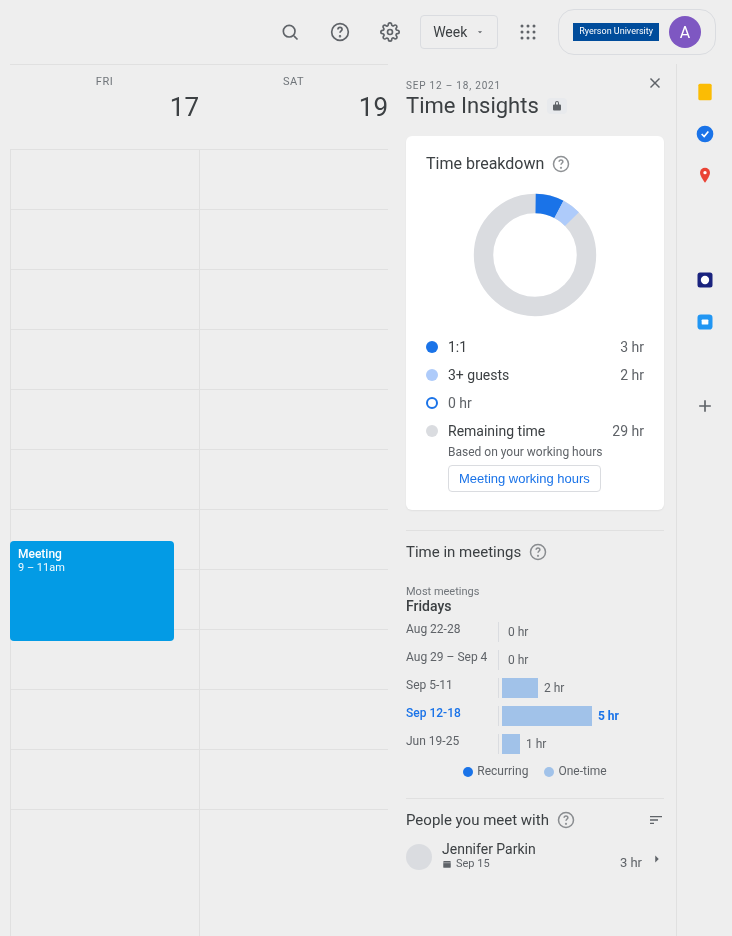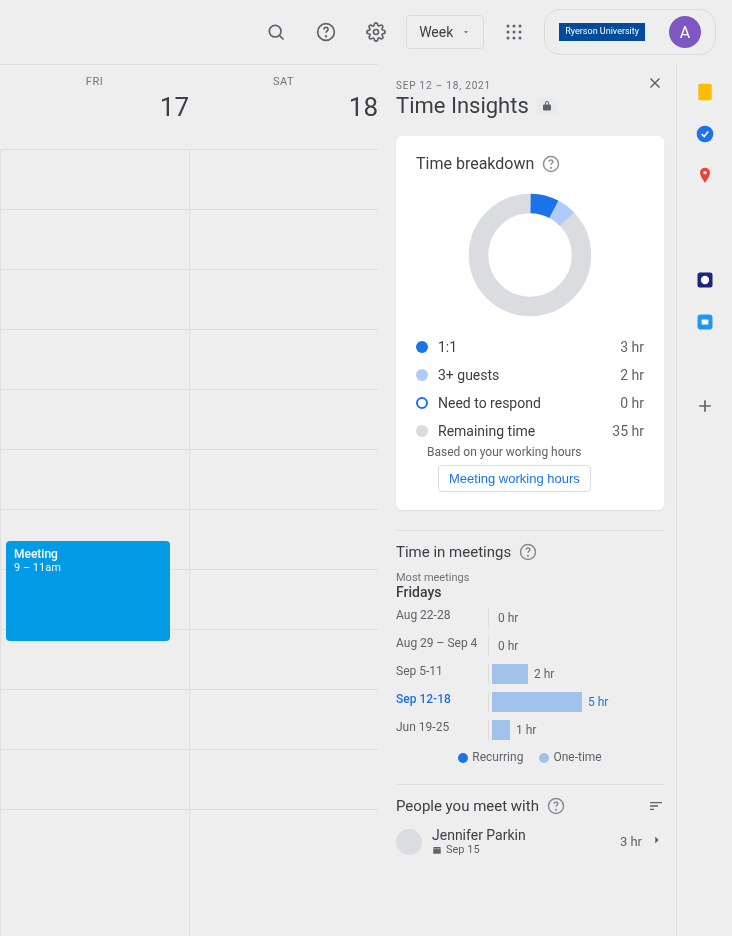--- a/index.html
+++ b/index.html
@@ -38,21 +38,21 @@
   color: #3c4043;
   background: #eeeeee;
   cursor: pointer;
 }
 .app-badge {
   border: 1px solid #dadce0;
   border-radius: 16px;
   padding: 6px 14px;
   display: flex;
   align-items: center;
-  gap: 24px;
+  gap: 10px;
 }
 .badge-logo {
   background: #004c9b;
   color: #fff;
   font-size: 9px;
   padding: 4px 6px;
   line-height: 1.1;
 }
 .avatar {
   width: 32px; height: 32px;
@@ -63,20 +63,21 @@
   font-size: 16px;
 }
 .main {
   display: flex;
   height: 872px;
 }
 .calendar-grid {
   width: 378px;
   position: relative;
   border-top: 1px solid #e0e0e0;
+  margin-left: 10px;
 }
 .day-headers {
   display: flex;
   height: 84px;
 }
 .day-col {
   flex: 1;
   text-align: center;
   padding-top: 10px;
 }
@@ -88,21 +89,21 @@
 }
 .hline { border-top: 1px solid #e0e0e0; height: 60px; }
 .vline {
   position: absolute;
   top: 0; bottom: 0;
   border-left: 1px solid #e0e0e0;
 }
 .event {
   position: absolute;
   top: 476px;
-  left: 6px;
+  left: 0;
   width: 164px;
   height: 100px;
   background: #039be5;
   border-radius: 4px;
   color: #fff;
   padding: 6px 8px;
   font-size: 12px;
 }
 .event .title { font-weight: 500; }
 .event .time { font-size: 11px; opacity: 0.95; }
@@ -156,61 +157,61 @@
   border-radius: 50%;
   margin-right: 10px;
   flex-shrink: 0;
 }
 .dot.c1 { background: #1a73e8; }
 .dot.c2 { background: #aecbfa; }
 .dot.c3 { border: 2px solid #1a73e8; background: #fff; }
 .dot.c4 { background: #dadce0; }
 .legend-label { flex: 1; font-size: 14px; color: #3c4043; }
 .legend-val { font-size: 14px; color: #5f6368; }
-.sub-note { font-size: 12px; color: #5f6368; margin-left: 11px; }
+.sub-note { font-size: 12px; color: #5f6368; margin-left: 22px; }
 .adjust-btn {
   margin-left: 22px;
   margin-top: 6px;
   border: 1px solid #dadce0;
   border-radius: 4px;
   padding: 5px 10px;
   color: #1a73e8;
   font-size: 13px;
   background: #fff;
   cursor: pointer;
 }
 .section-divider { border-top: 1px solid #e0e0e0; margin: 20px 0 12px; }
 .section-title {
   font-size: 15px;
   color: #3c4043;
   display: flex; align-items: center; gap: 8px;
 }
-.stats-row { display: flex; margin-top: 10px; }
+.stats-row { display: flex; margin-top: 24px; }
 .stat-col { flex: 1; }
 .stat-label { font-size: 11px; color: #70757a; }
 .stat-val { font-size: 14px; color: #3c4043; font-weight: 500; }
 .bar-row {
   display: flex; align-items: flex-start;
   margin-top: 8px;
   font-size: 12px;
 }
 .bar-label { width: 92px; color: #5f6368; }
 .bar-row.current .bar-label { color: #1a73e8; font-weight: 500; }
 .bar-divider { width: 1px; background: #dadce0; height: 20px; margin-right: 3px; }
 .bar-track { flex: 1; display: flex; align-items: center; }
 .bar-fill { background: #a1c2e9; height: 20px; }
 .bar-val { font-size: 12px; color: #5f6368; margin-left: 6px; }
-.bar-row.current .bar-val { color: #1a73e8; font-weight: 400; }
+.bar-row.current .bar-val { color: #1a73e8; font-weight: 700; }
 .bar-legend {
   display: flex; justify-content: center; gap: 16px;
   margin-top: 10px; font-size: 12px; color: #5f6368;
 }
 .bar-legend .ldot { width: 10px; height: 10px; border-radius: 50%; display: inline-block; margin-right: 4px; vertical-align: middle;}
 .people-row {
-  display: flex; align-items: center;
+  display: flex; align-items: flex-end;
   margin-top: 12px;
 }
 .person-avatar {
   width: 26px; height: 26px; border-radius: 50%; background: #dadce0;
   margin-right: 10px;
 }
 .person-info { flex: 1; }
 .person-name { font-size: 14px; color: #3c4043; }
 .person-date { font-size: 11px; color: #5f6368; display: flex; align-items: center; gap: 4px;}
 .person-val { font-size: 13px; color: #5f6368; }
@@ -277,21 +278,21 @@
 
 <div class="main">
   <div class="calendar-grid">
     <div class="day-headers">
       <div class="day-col">
         <div class="day-label">FRI</div>
         <div class="day-num">17</div>
       </div>
       <div class="day-col">
         <div class="day-label">SAT</div>
-        <div class="day-num">18</div>
+        <div class="day-num">19</div>
       </div>
     </div>
     <div class="grid-lines">
       <div class="vline" style="left:0"></div>
       <div class="vline" style="left:50%"></div>
       <div class="hline"></div>
         <div class="hline"></div>
         <div class="hline"></div>
         <div class="hline"></div>
       <div class="hline"></div>
@@ -347,27 +348,26 @@
         <span class="legend-label">1:1</span>
         <span class="legend-val">3 hr</span>
       </div>
       <div class="legend-row">
         <span class="dot c2"></span>
         <span class="legend-label">3+ guests</span>
         <span class="legend-val">2 hr</span>
       </div>
       <div class="legend-row">
         <span class="dot c3"></span>
-        <span class="legend-label">Need to respond</span>
         <span class="legend-val">0 hr</span>
       </div>
       <div class="legend-row">
         <span class="dot c4"></span>
         <span class="legend-label">Remaining time</span>
-        <span class="legend-val">35 hr</span>
+        <span class="legend-val">29 hr</span>
       </div>
       <div class="sub-note">Based on your working hours</div>
       <button class="adjust-btn">Meeting working hours</button>
     </div>
 
     <div class="section-divider"></div>
 
     <div class="section-title">
       <span>Time in meetings</span>
       <svg class="help-icon" viewBox="0 0 24 24" fill="none" stroke="#5f6368" stroke-width="2">

